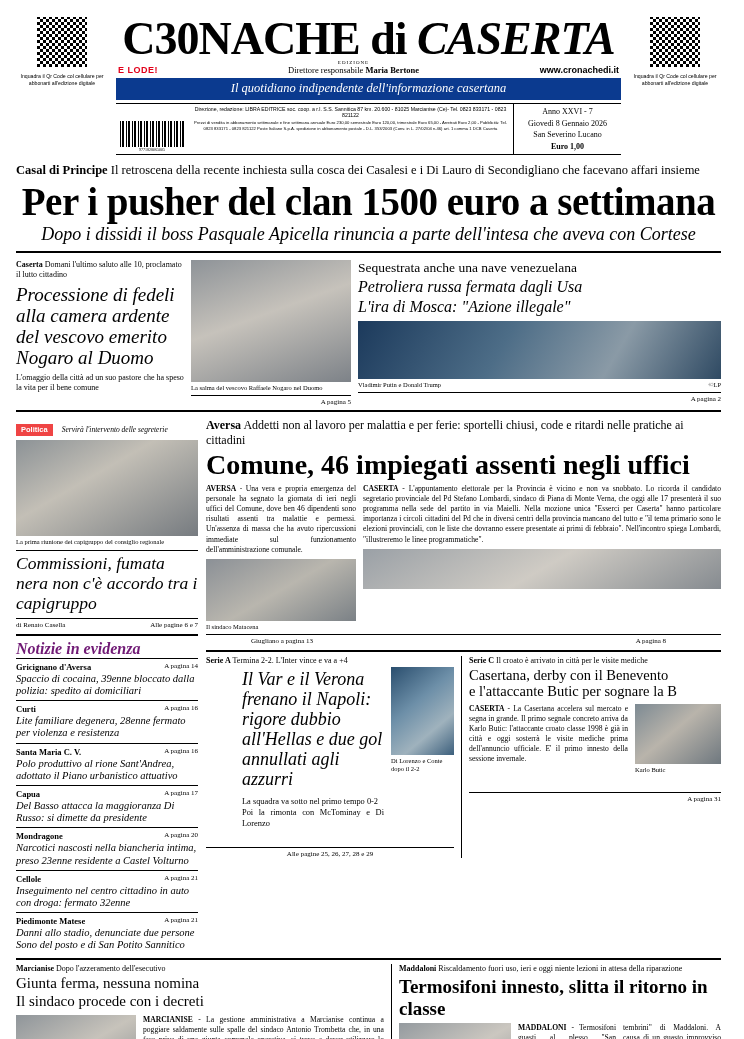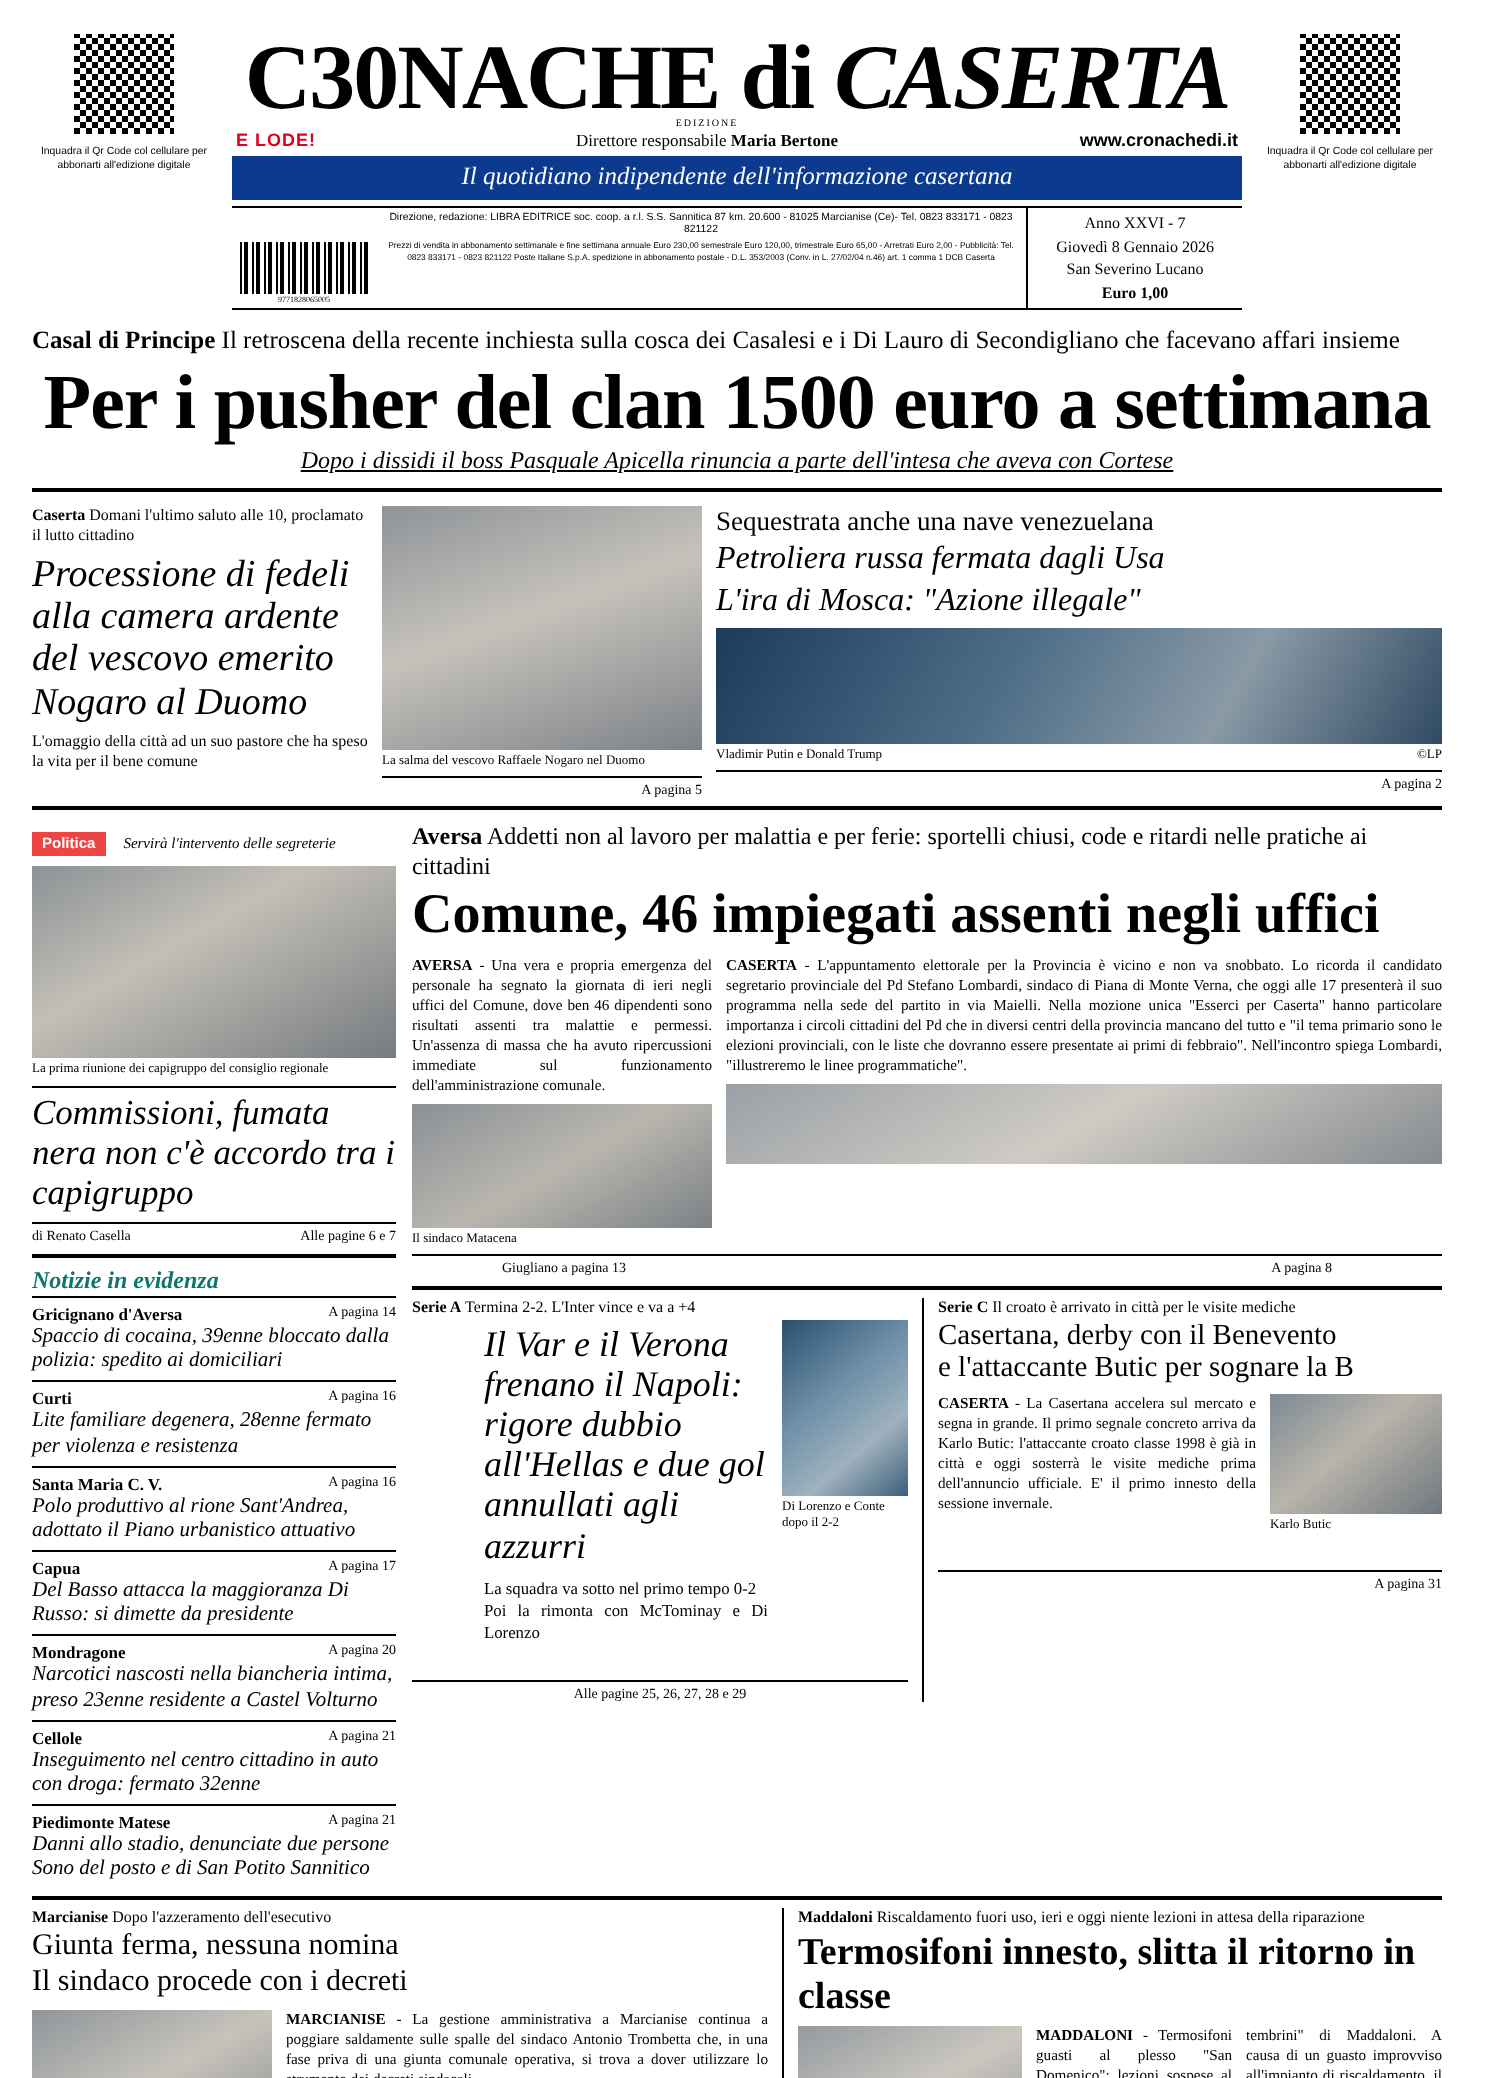--- a/index.html
+++ b/index.html
@@ -57,21 +57,21 @@
     width:64px; height:26px;
     background:repeating-linear-gradient(90deg,#000 0 1px,#fff 1px 2px,#000 2px 4px,#fff 4px 6px);
   }
   .barcode-num { font-size:4px; text-align:center; }
 
   
   .lead { border-bottom:2px solid #000; padding:8px 0 6px 0; }
   .kicker { font-size:12.5px; }
   .kicker b { font-weight:bold; }
   .headline { font-weight:bold; font-size:39px; line-height:1.02; text-align:center; margin:4px 0 2px 0; letter-spacing:-0.5px;}
-  .subhead { font-style:italic; font-size:12px; text-align:center; line-height:1.15;text-decoration:underline; }
+  .subhead { font-style:italic; font-size:18px; text-align:center; line-height:1.15; }
 
   
   .row2 { display:flex; gap:7px; margin-top:7px; border-bottom:2px solid #000; padding-bottom:4px;}
   .r2-c1 { width:118px; }
   .r2-c2 { width:168px; }
   .r2-c3 { width:160px; }
   .r2-c4 { flex:1; }
   .ph { background:#9aa3ab; position:relative; overflow:hidden; }
   .ph-cap { font-size:6.5px; margin-top:2px; line-height:1.25; }
   .ital-head { font-style:italic; font-size:19px; line-height:1.12; }
@@ -94,21 +94,21 @@
   .headline2 { font-weight:bold; font-size:28px; line-height:1.05; margin-top:2px;}
   .three { display:flex; gap:7px; margin-top:5px;}
   .three .c { flex:1; }
   .col-title { font-style:italic; font-size:15px; line-height:1.14;}
   .body8 { font-size:7.6px; line-height:1.32; text-align:justify;}
   .body8 b { font-weight:bold; }
   .hr-thin { border-top:1px solid #000; margin:4px 0 3px 0;}
   .hr-thick { border-top:2px solid #000; margin:5px 0 4px 0;}
 
   
-  .evid-title { color:#0f766e; font-weight:bold; font-size:12px; font-style:italic; font-family:"Liberation Serif",serif; }
+  .evid-title { color:#701a75; font-weight:bold; font-size:16px; font-style:italic; font-family:"Liberation Serif",serif; }
   .evid-item { border-top:1px solid #000; padding:3px 0 3px 0;}
   .evid-head { display:flex; justify-content:space-between; font-size:8.5px; }
   .evid-head b { font-weight:bold; }
   .evid-head span.pg { font-size:7px; }
   .evid-txt { font-style:italic; font-size:10.5px; line-height:1.16; margin-top:1px;}
 
   
   .serie { font-size:8px; }
   .serie b { font-weight:bold; }
   .sport-head { font-style:italic; font-size:18px; line-height:1.12; margin-top:2px;}

